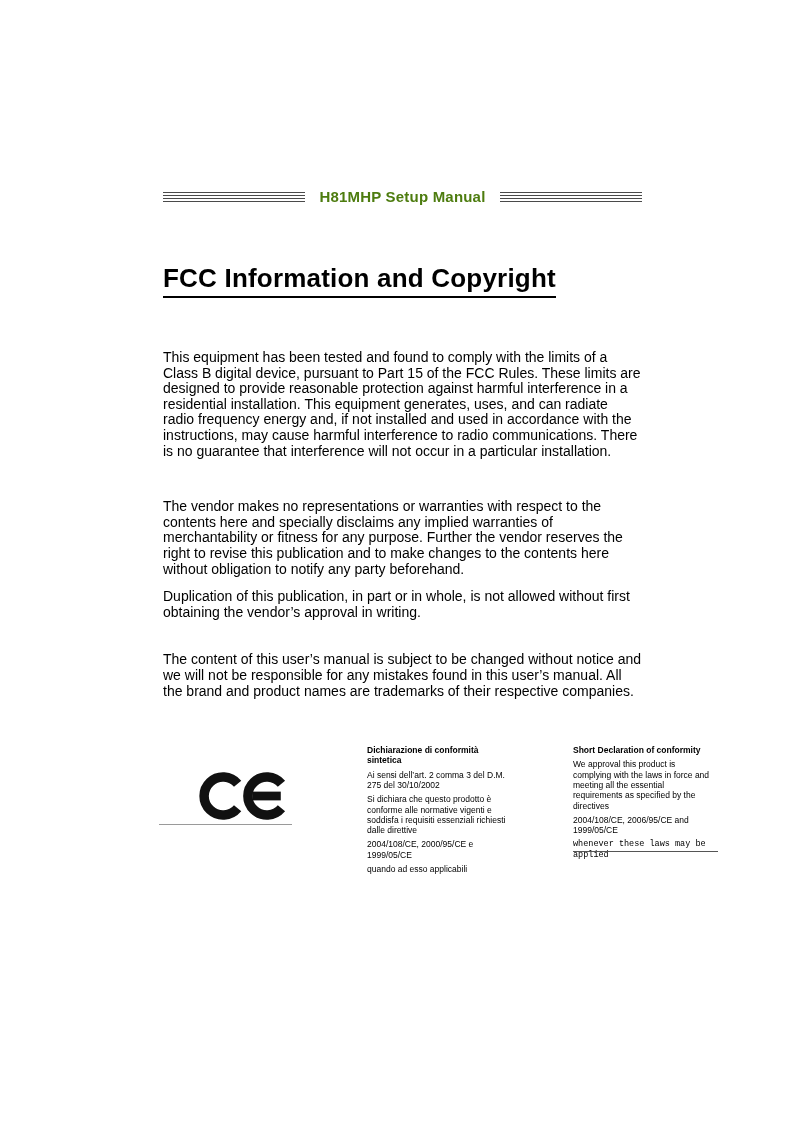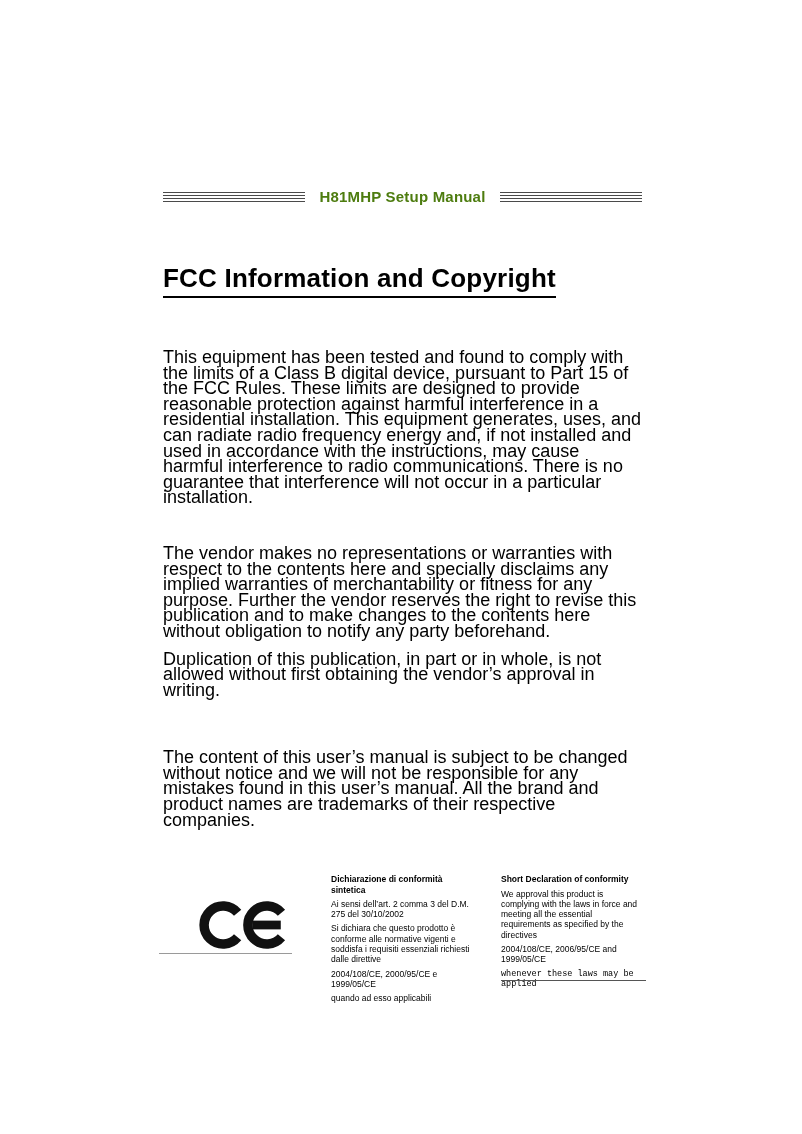--- a/index.html
+++ b/index.html
@@ -23,28 +23,28 @@
   }
 
   
   .doc-title { margin-top:58px; }
   .doc-title span {
     font-size:26px; font-weight:bold; letter-spacing:0.2px;
     border-bottom:2px solid #000; padding-bottom:2px; display:inline-block;
   }
 
   
-  .para { font-size:18px; line-height:15.6px; }
+  .para { font-size:14px; line-height:15.6px; }
   .p1 { margin-top:52px; }
   .p2 { margin-top:40px; }
   .p3 { margin-top:12px; }
-  .p4 { margin-top:52px; }
+  .p4 { margin-top:32px; }
 
   
-  .declaration { display:flex; margin-top:46px; align-items:flex-start; }
+  .declaration { display:flex; margin-top:46px; align-items:flex-start;gap:36px; }
   .ce-col { width:168px; position:relative; height:95px; flex:none; }
   .ce-mark { position:absolute; left:36px; top:24px; }
   .ce-underline { position:absolute; left:-4px; top:79px; width:133px; border-top:1px solid #9a9a9a; }
   .col { font-size:8.5px; line-height:10.3px; }
   .col-it { width:144px; margin-right:26px; flex:none; }
   .col-en { width:141px; flex:none; }
   .col .block { margin-bottom:4px; }
   .col .hd { font-weight:bold; }
   .struck { position:relative; margin-top:1px;font-family:Liberation Mono, monospace; }
   .strike-bar { position:absolute; left:0; right:-4px; top:54%; border-top:1px solid #555; }

